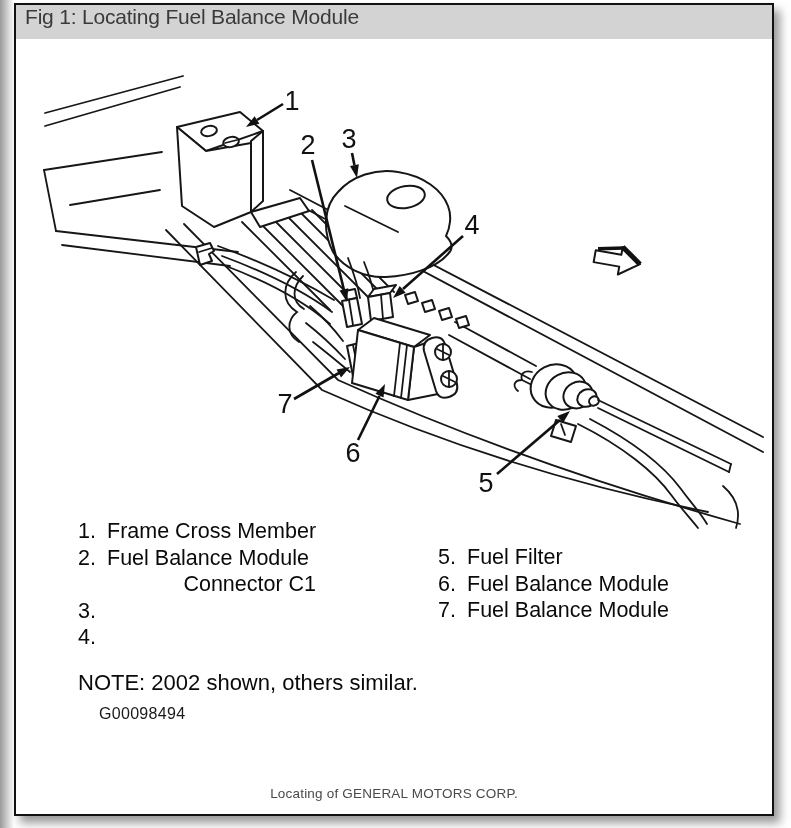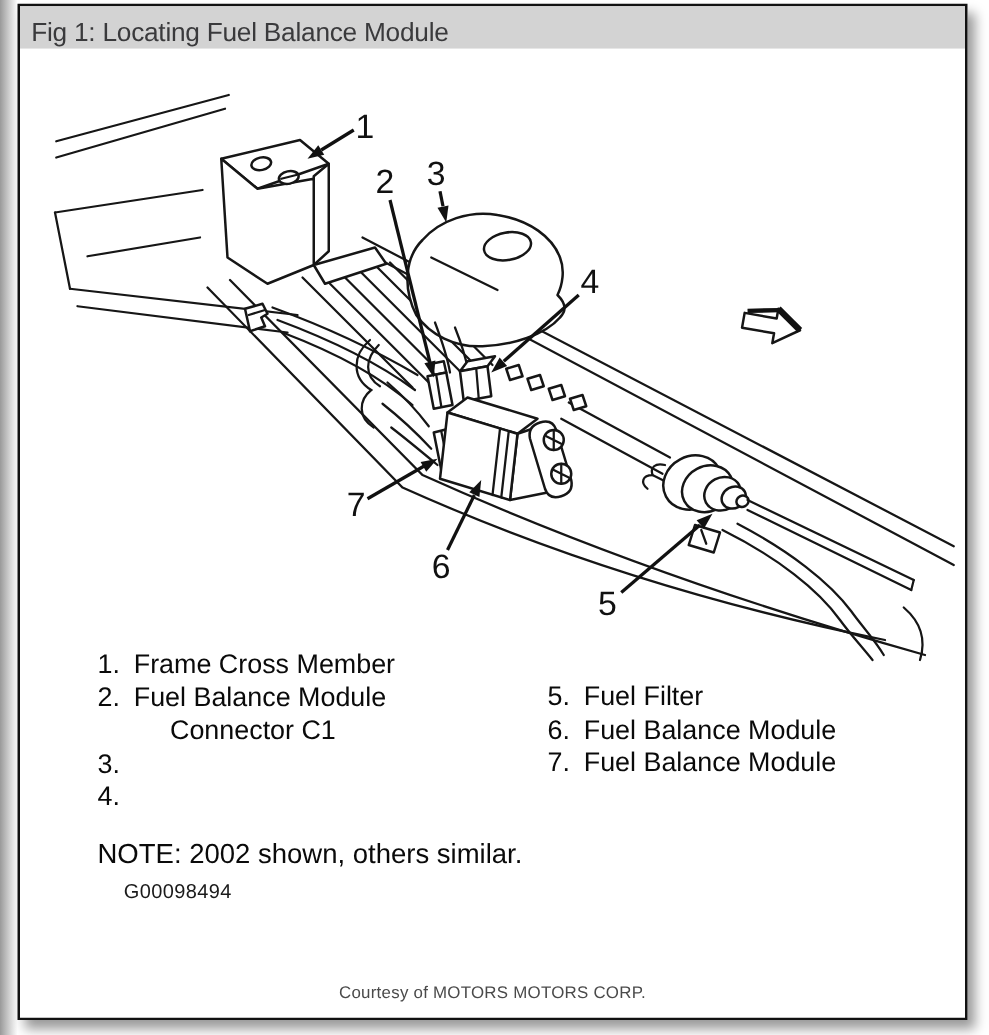--- a/index.html
+++ b/index.html
@@ -10,34 +10,34 @@
   .left-shade{
     position:absolute;left:0;top:0;width:14px;height:100%;
     background:linear-gradient(to right, rgba(70,70,70,.55), rgba(255,255,255,0));
   }
   .window{
     position:absolute;left:14px;top:3px;width:756px;height:809px;
     background:#fff;border:2px solid #111;
     box-shadow:6px 7px 9px rgba(0,0,0,.40);
   }
   .titlebar{
-    height:34px;background:#d3d3d3;display:flex;align-items:flex-end;
+    height:34px;background:#d3d3d3;display:flex;align-items:flex-start;
     padding-left:9px;font-size:21px;letter-spacing:-0.2px;color:#3a3a3c;
   }
   .content{position:relative;width:756px;height:775px;background:#fff;}
   svg.diagram{position:absolute;left:0;top:0;}
   svg .ln{stroke:#161616;stroke-width:1.8;fill:none;stroke-linecap:round;}
   svg .shape{stroke:#161616;stroke-width:2;fill:#ffffff;stroke-linejoin:round;}
   svg .thick{stroke:#111;stroke-width:2.6;fill:none;}
   svg .head{fill:#111;stroke:none;}
   svg text.cal{font-family:"Liberation Sans",sans-serif;font-size:27px;fill:#111;text-anchor:middle;}
   .legend-col{position:absolute;font-size:21.5px;line-height:26.5px;color:#0a0a0a;}
   .legend-col .row{display:flex;}
   .legend-col .num{width:29px;flex:0 0 29px;}
-  .legend-col .row.indent{padding-left:29px;}
+  .legend-col .row.indent{padding-left:29px;justify-content:flex-end;}
   .note{position:absolute;left:62px;top:631px;font-size:22px;color:#0a0a0a;text-align:right;}
   .figcode{position:absolute;left:62px;top:666px;font-size:16px;letter-spacing:.3px;color:#1a1a1a;margin-left:21px;}
   .footer{position:absolute;left:0;top:747px;width:100%;text-align:center;
     font-size:13.5px;color:#4a4a4a;letter-spacing:.2px;}
 </style>
 </head>
 <body>
 
 <div class="left-shade"></div>
 
@@ -248,15 +248,15 @@
           <span>Fuel Balance Module</span>
         </div>
 
         <div class="row indent">
           <span class="num"></span>
         </div>
       </div>
 
     <div class="note">NOTE: 2002 shown, others similar.</div>
     <div class="figcode">G00098494</div>
-    <div class="footer">Courtesy of MOTORS MOTORS CORP.</div>
+    <div class="footer">Locating of GENERAL MOTORS CORP.</div>
   </div>
 </div>
 
 </body></html>

